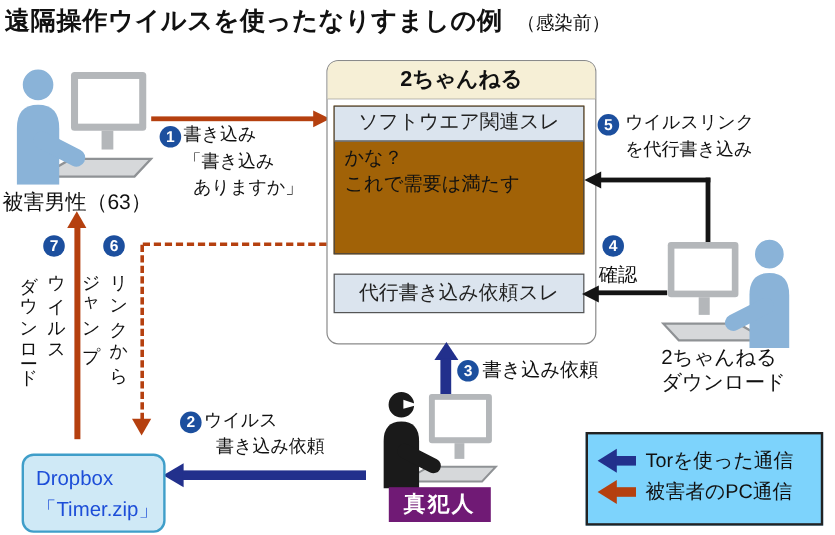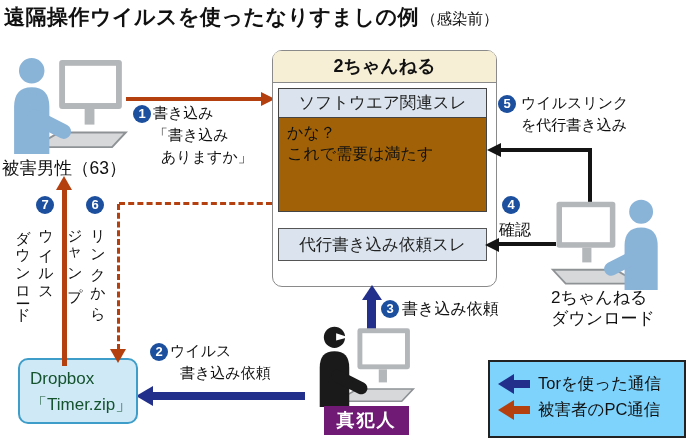--- a/index.html
+++ b/index.html
@@ -2,21 +2,21 @@
 <html><head>
 <meta charset="utf-8">
 <style>
   * { margin:0; padding:0; box-sizing:border-box; }
   body { background:#fff; font-family:"Liberation Sans","DejaVu Sans",sans-serif; }
   .canvas { position:relative; width:696px; height:446px; background:#fff; overflow:hidden; color:#111; }
 
   
   .title { position:absolute; left:4px; top:3px; white-space:nowrap; }
   .title-main { font-size:21px; font-weight:bold; letter-spacing:0.5px; }
-  .title-sub { font-size:15.5px; font-weight:normal; margin-left:2px; }
+  .title-sub { font-size:15.5px; font-weight:normal; margin-left:12px; }
 
   
   .shaft { position:absolute; }
   .tri { position:absolute; width:0; height:0; }
   .badge { position:absolute; width:18px; height:18px; border-radius:50%;
            color:#fff; font-size:13px; font-weight:bold; text-align:center; line-height:18px; }
   .lbl { position:absolute; font-size:15px; line-height:22px; color:#111; white-space:nowrap; }
   .vtext { position:absolute; writing-mode:vertical-rl; font-size:15px; line-height:23px;
            letter-spacing:2px; color:#111; }
   .vtext span { display:block; }
@@ -38,23 +38,23 @@
   
   .actor-svg { position:absolute; }
   .mirror { transform:scaleX(-1); }
   .victim-label { position:absolute; left:2px; top:156px; font-size:17.5px; white-space:nowrap; }
   .agent-label { position:absolute; left:551px; top:287px; font-size:17px; line-height:21px; white-space:nowrap; }
   .criminal-label { position:absolute; left:324px; top:406px; width:85px; height:29px; background:#701a75;
                     color:#fff; font-size:18px; font-weight:bold; text-align:center; line-height:29px;
                     letter-spacing:2px; }
 
   
-  .dropbox { position:absolute; left:18px; top:358px; width:120px; height:66px;
+  .dropbox { position:absolute; left:18px; top:378px; width:120px; height:66px;
              border:2.5px solid #3f9ec9; border-radius:10px; padding:6px 0 0 10px;
-             font-size:17px; line-height:26px; color:#14532d; }
+             font-size:17px; line-height:26px; color:#1d4ed8; }
 
   
   .legend { position:absolute; left:488px; top:360px; width:198px; height:78px;
             background:#7dd3fc; border:2px solid #222; padding:9px 8px; }
   .legend-row { display:flex; align-items:center; gap:7px; height:26px; }
   .legend-arrow { position:relative; width:33px; height:20px; flex:none; }
   .la-head { position:absolute; left:0; top:0; width:0; height:0;
              border-top:10px solid transparent; border-bottom:10px solid transparent;
              border-right:16px solid #000; }
   .la-shaft { position:absolute; left:15px; top:6px; width:17px; height:8px; background:#000; }

